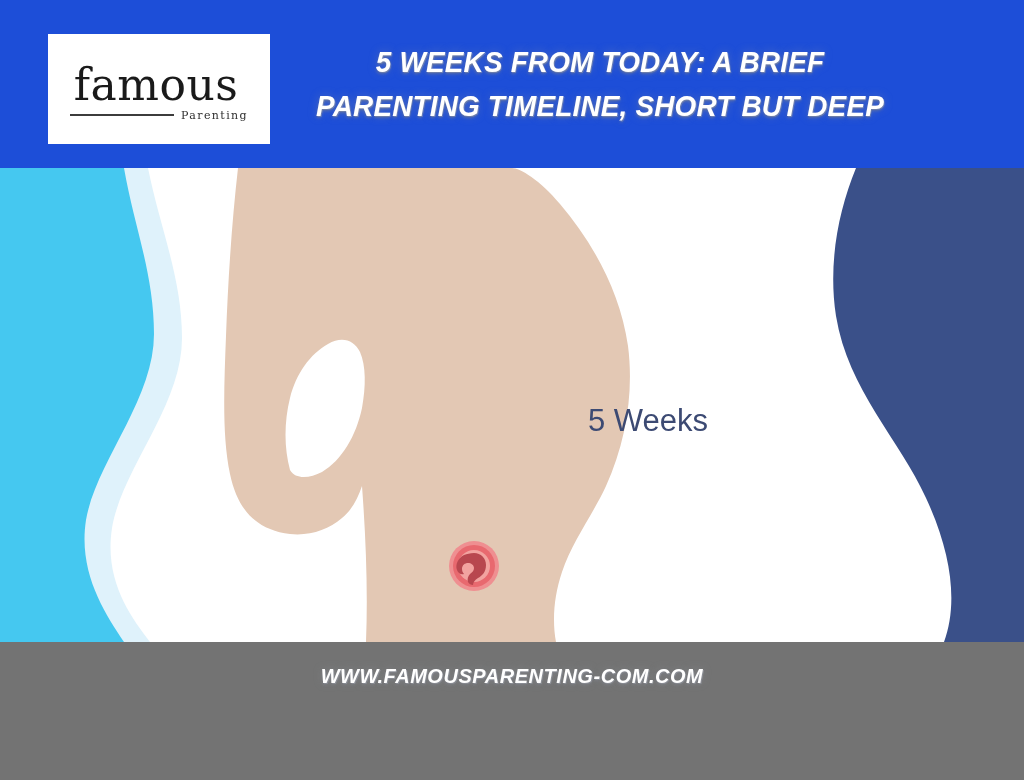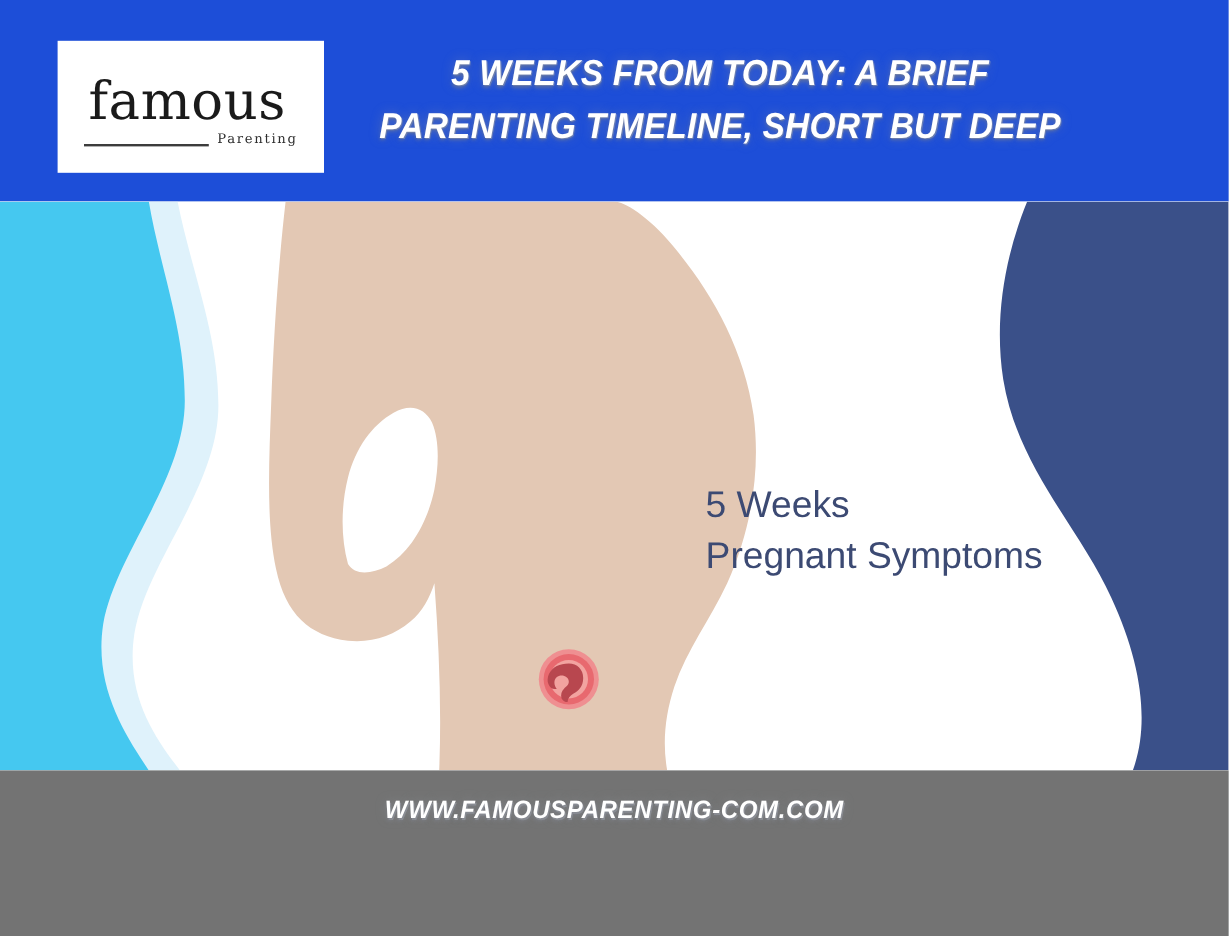--- a/index.html
+++ b/index.html
@@ -45,21 +45,21 @@
     line-height: 1;
     letter-spacing: 0.5px;
     color: #1a1a1a;
     margin-left: -6px;
     margin-top: 6px;
     font-weight: 400;
   }
   #logo-underrow {
     width: 178px;
     display: flex;
-    align-items: flex-end;
+    align-items: center;
     justify-content: space-between;
     margin-top: 2px;
   }
   #logo-rule {
     width: 104px;
     height: 2px;
     background: #3c3c3c;
   }
   #logo-subtext {
     font-family: "DejaVu Serif", serif;
@@ -223,20 +223,19 @@
                c0,2 1,4 2,5
                c-3,1 -6,-1 -7,-4
                c-2,-5 1,-12 7,-15
                c3,-1 6,-2 10,-2 Z"></path>
     </g>
 
   </svg>
 
   <div id="illustration-caption">
     <span class="cap-line">5 Weeks</span>
-    <span class="cap-line">Pregnant Symptoms</span>
   </div>
 
 </div>
 
 <div id="footer-band">
   <div id="footer-url">www.famousparenting-com.com</div>
 </div>
 
 </body></html>

